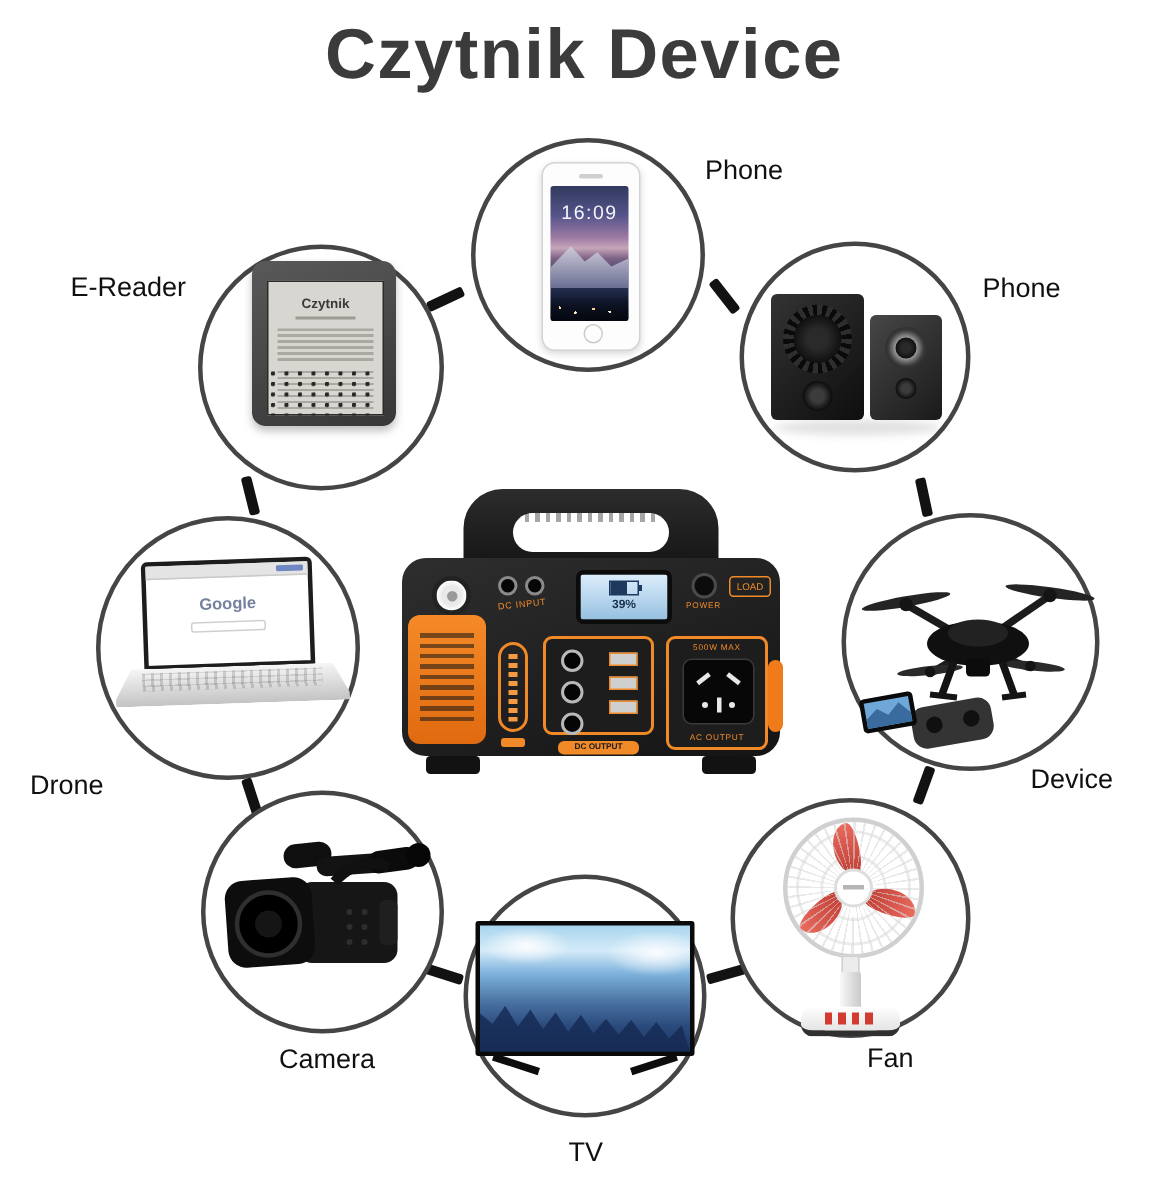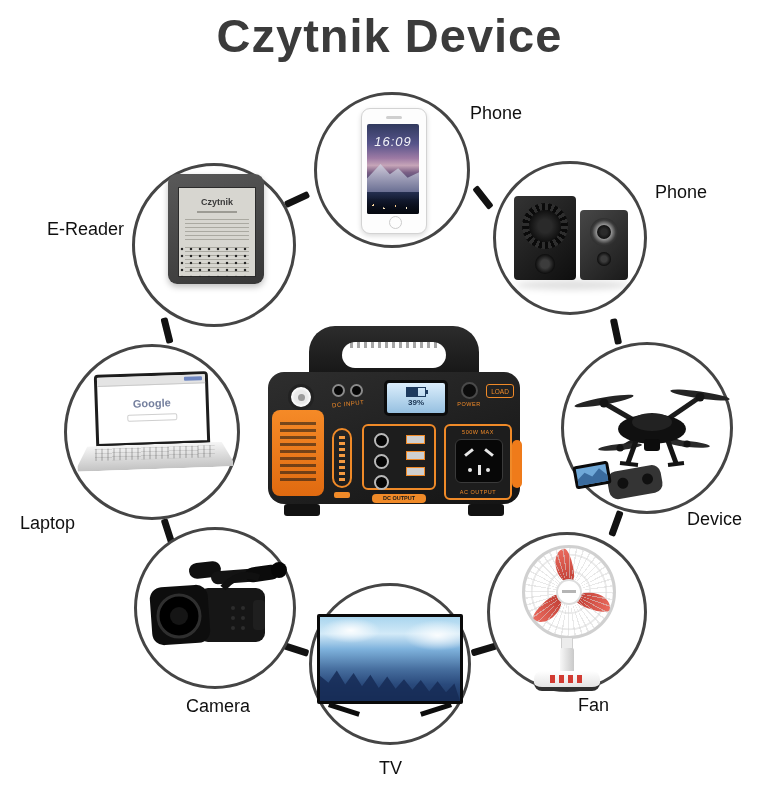--- a/index.html
+++ b/index.html
@@ -13,21 +13,21 @@
     position:absolute; left:0; top:8px; width:100%; margin:0;
     text-align:center; font-size:47px; font-weight:700; letter-spacing:1px;
     color:#3b3b3b;
   }
 
   
   .circle {
     position:absolute; border:3px solid #454545; border-radius:50%;
     background:#ffffff; box-sizing:border-box;
   }
-  .circle-phone   { left:314px; top:92px;  width:156px; height:156px;font-style:italic; }
+  .circle-phone   { left:314px; top:92px;  width:156px; height:156px; }
   .circle-audio   { left:493px; top:161px; width:154px; height:154px; }
   .circle-ereader { left:132px; top:163px; width:164px; height:164px; }
   .circle-laptop  { left:64px;  top:344px; width:176px; height:176px; }
   .circle-drone   { left:561px; top:342px; width:172px; height:172px; }
   .circle-camera  { left:134px; top:527px; width:162px; height:162px; }
   .circle-tv      { left:309px; top:583px; width:162px; height:162px; }
   .circle-fan     { left:487px; top:532px; width:160px; height:160px; }
 
   
   .connector {
@@ -40,21 +40,21 @@
   .cn4 { left:603px; top:520px; transform:rotate(110deg); }
   .cn5 { left:471px; top:646px; transform:rotate(-16deg); }
   .cn6 { left:283px; top:646px; transform:rotate(18deg); }
   .cn7 { left:155px; top:528px; transform:rotate(72deg); }
   .cn8 { left:154px; top:327px; transform:rotate(76deg); }
 
   
   .device-label { position:absolute; font-size:18px; color:#101010; }
   .label-phone   { left:470px; top:103px; }
   .label-audio   { left:655px; top:182px; }
-  .label-ereader { left:47px;  top:181px;margin-top:38px; }
+  .label-ereader { left:47px;  top:181px; }
   .label-laptop  { left:20px;  top:513px; }
   .label-drone   { left:687px; top:509px; }
   .label-camera  { left:186px; top:696px; }
   .label-tv      { left:379px; top:758px; }
   .label-fan     { left:578px; top:695px; }
 
   
   .phone { position:absolute; left:44px; top:13px; width:64px; height:124px;
     background:#fdfdfd; border:1px solid #d3d3d3; border-radius:9px;
     box-shadow:0 2px 5px rgba(0,0,0,.15); }
@@ -447,19 +447,19 @@
       </div>
 
       <div class="ps-foot pf-l"></div>
       <div class="ps-foot pf-r"></div>
     </div>
   </div>
 
   <div class="device-label label-phone">Phone</div>
   <div class="device-label label-audio">Phone</div>
   <div class="device-label label-ereader">E-Reader</div>
-  <div class="device-label label-laptop">Laptop</div>
+  <div class="device-label label-laptop">Drone</div>
   <div class="device-label label-drone">Device</div>
   <div class="device-label label-camera">Camera</div>
   <div class="device-label label-tv">TV</div>
   <div class="device-label label-fan">Fan</div>
 
 </div>
 
 </body></html>

